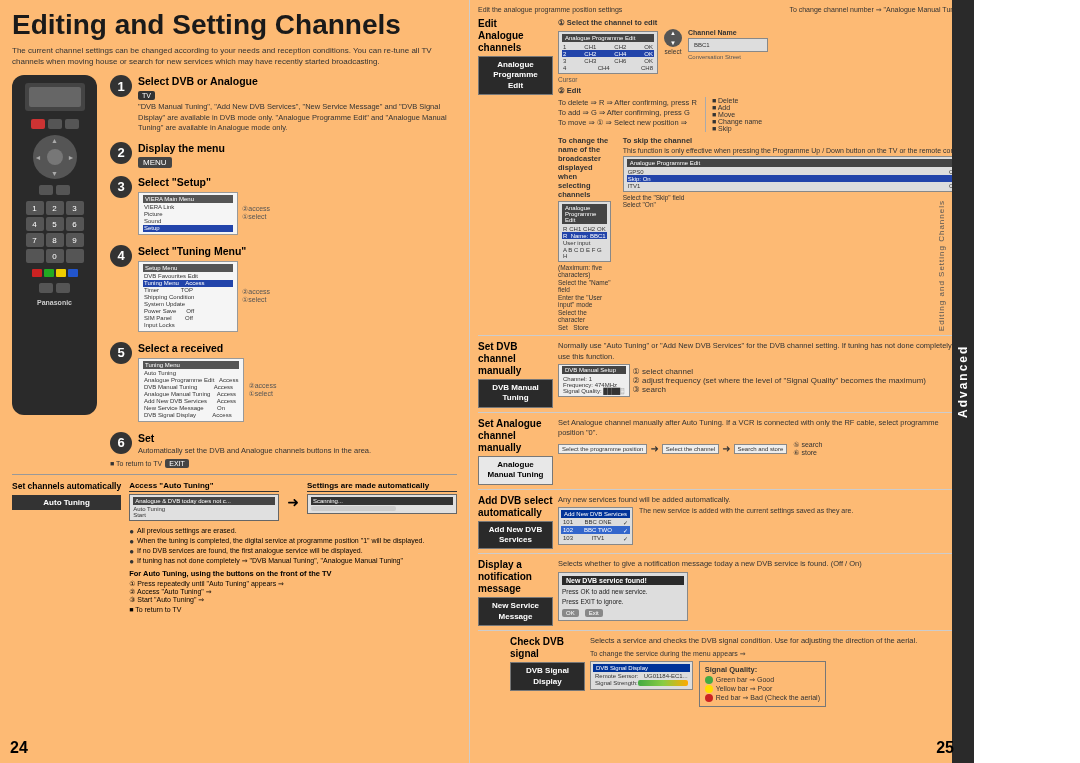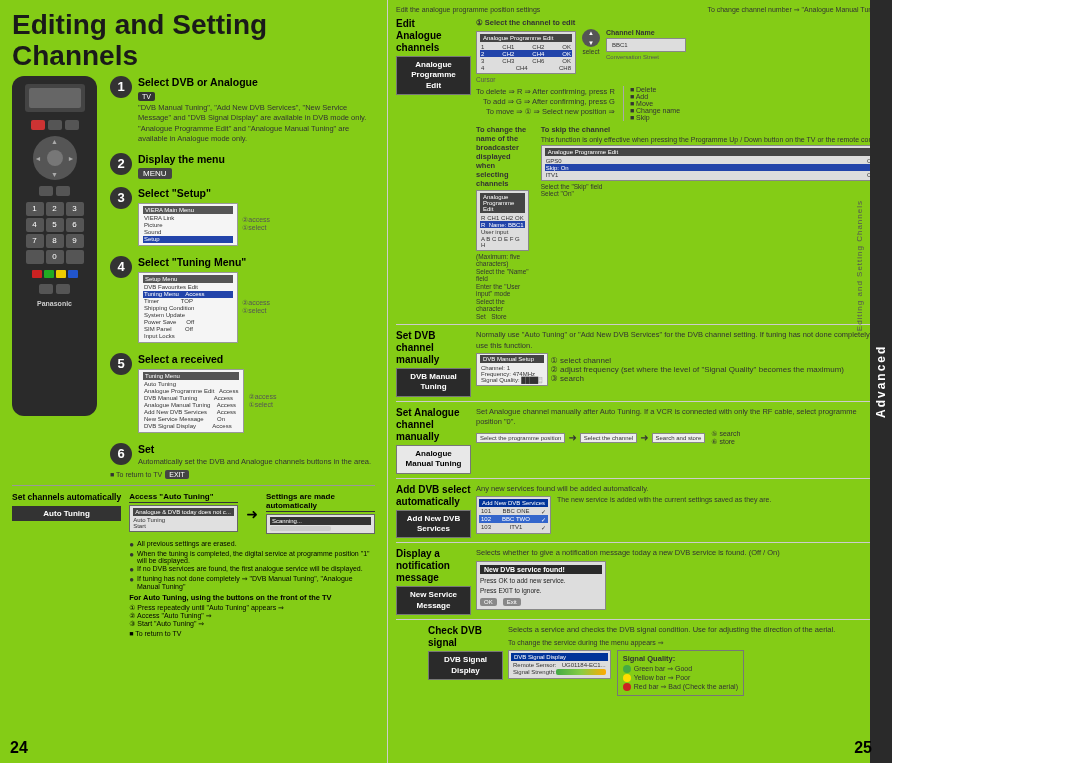--- a/index.html
+++ b/index.html
@@ -7,23 +7,23 @@
       font-family: Arial, Helvetica, sans-serif;
       font-size: 10px;
       background: #fff;
       width: 1080px;
       min-height: 763px;
       overflow: hidden;
     }
 
     .page-wrapper {
       display: flex;
-      width: 892px;
+      width: 974px;
       min-height: 763px;
-      background: #84cc16;
+      background: #fdba74;
     }
 
     
     .left-panel {
       width: 570px;
       padding: 10px 12px 8px 12px;
       position: relative;
       border-right: 1px solid #ccc;
     }
 
@@ -300,21 +300,20 @@
       padding: 1px 2px;
       margin-bottom: 1px;
     }
 
     .action-row {
       display: flex;
       gap: 4px;
       align-items: center;
       margin: 1px 0;
       font-size: 7.5px;
-      justify-content: flex-end;
     }
 
     .top-note-bar {
       display: flex;
       gap: 10px;
       font-size: 7px;
       color: #333;
       margin-bottom: 4px;
       justify-content: space-between;
     }
@@ -560,20 +559,21 @@
     }
   </style>
 </head>
 <body>
 
 <div class="page-wrapper">
 
   <div class="left-panel">
 
     <h1 class="main-title">Editing and Setting Channels</h1>
+    <p class="intro-text">The current channel settings can be changed according to your needs and reception conditions. You can re-tune all TV channels when moving house or search for new services which may have recently started broadcasting.</p>
 
     <div class="left-content">
 
       <div class="remote-col">
         <div class="remote-img">
           <div class="remote-screen">
             <div class="remote-screen-inner"></div>
           </div>
 
           <div class="remote-btn-row">
@@ -824,20 +824,21 @@
             </div>
             <div>
               <div style="font-size:7px;font-weight:bold;">Channel Name</div>
               <div class="inline-screen" style="min-width:80px;">
                 <div style="font-size:6px;padding:1px 2px;">BBC1</div>
               </div>
               <div style="font-size:6px;color:#555;">Conversation Street</div>
             </div>
           </div>
 
+          <div style="font-size:7.5px;font-weight:bold;margin-bottom:2px;">② Edit</div>
           <div style="display:flex;gap:8px;">
             <div>
               <div class="action-row">
                 <span>To delete ⇒ R ⇒ After confirming, press R</span>
               </div>
               <div class="action-row">
                 <span>To add ⇒ G ⇒ After confirming, press G</span>
               </div>
               <div class="action-row">
                 <span>To move ⇒ ① ⇒ Select new position ⇒</span>

